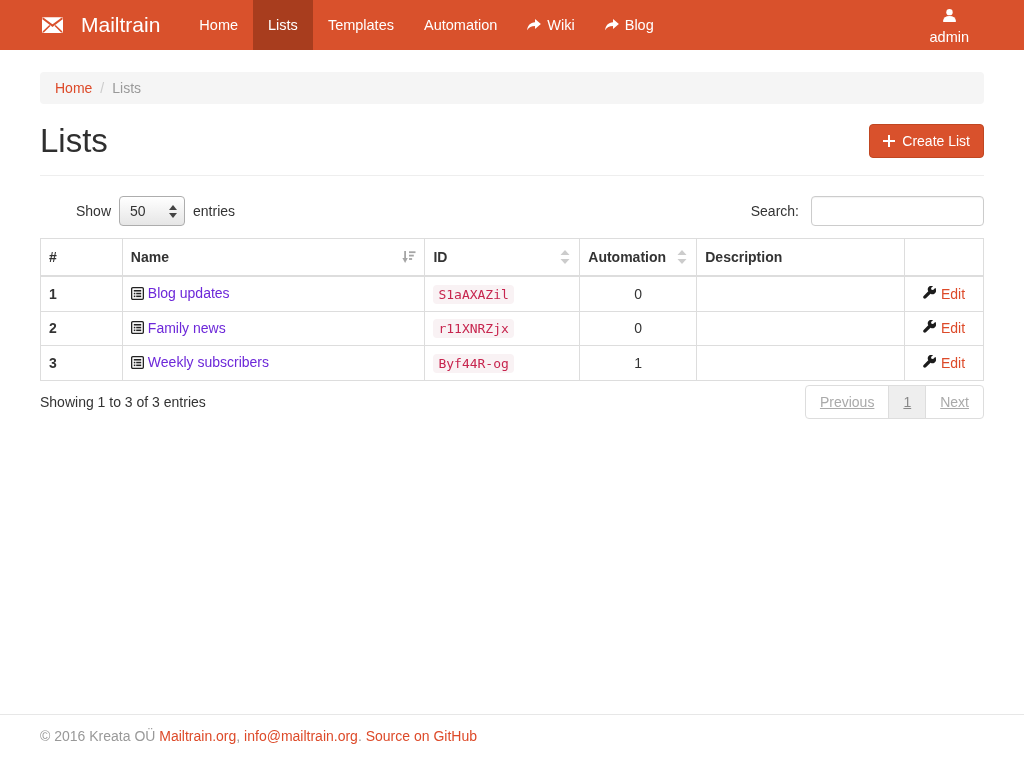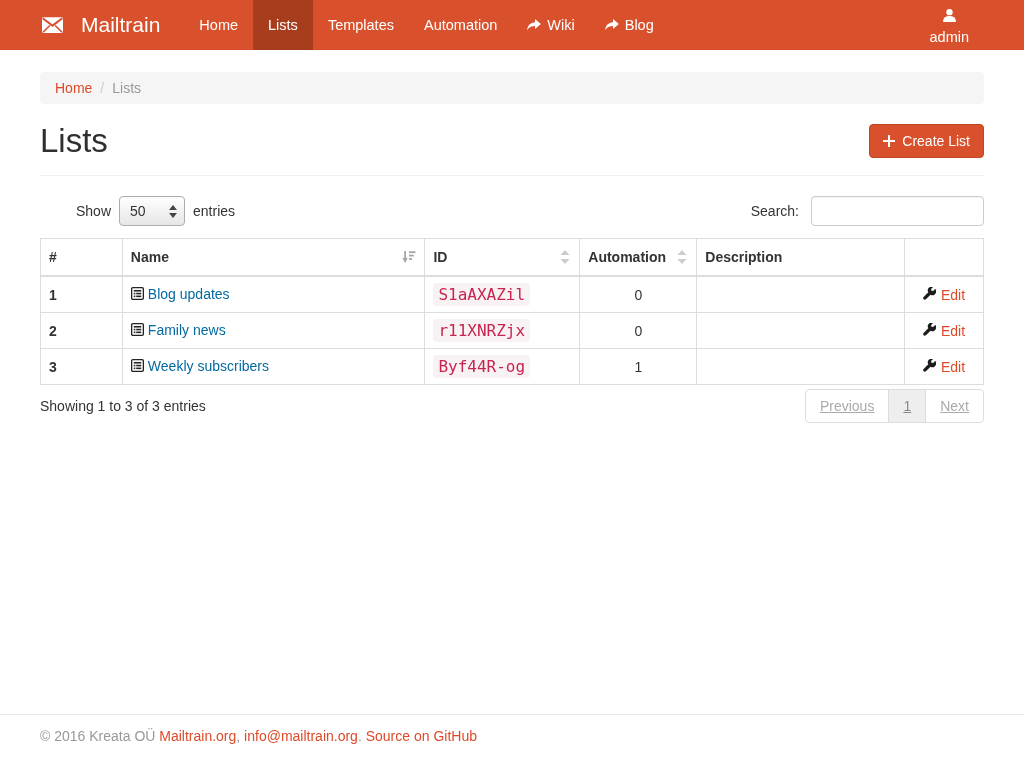--- a/index.html
+++ b/index.html
@@ -51,23 +51,23 @@
   .sort-icon { position: absolute; right: 8px; top: 50%; transform: translateY(-50%); display: block; }
   .col-index { width: 82px; }
   .col-name { width: 303px; }
   .col-id { width: 155px; }
   .col-subs { width: 117px; }
   .col-desc { width: 208px; }
   .col-edit { width: 79px; }
   td.cell-index { font-weight: 700; }
   td.cell-subs { text-align: center; }
   td.cell-edit { text-align: center; }
-  .name-link { color: #0369a1; text-decoration: none; display: inline-flex; align-items: center; gap: 4px; }
+  .name-link { color: #6d28d9; text-decoration: none; display: inline-flex; align-items: center; gap: 4px; }
   .edit-link { color: #dd4a29; text-decoration: none; display: inline-flex; gap: 5px; }
-  code { font-family: "DejaVu Sans Mono", "Liberation Mono", monospace; font-size: 16px; color: #c7254e; background: #f9f2f4; padding: 2px 5px; border-radius: 4px; }
+  code { font-family: "DejaVu Sans Mono", "Liberation Mono", monospace; font-size: 13px; color: #c7254e; background: #f9f2f4; padding: 2px 5px; border-radius: 4px; }
 
   
   .table-footer { margin-top: 4px; display: flex; align-items: center; justify-content: space-between; }
   .pagination { display: inline-flex; list-style: none; }
   .page-btn { padding: 8px 14px; border: 1px solid #ddd; margin-left: -1px; background: #fff; color: #aaa; font-size: 14px; cursor: default; text-decoration: underline; }
   .page-btn.first { border-radius: 4px 0 0 4px; margin-left: 0; }
   .page-btn.last { border-radius: 0 4px 4px 0; }
   .page-btn.active { background: #eee; color: #888; }
 
   

